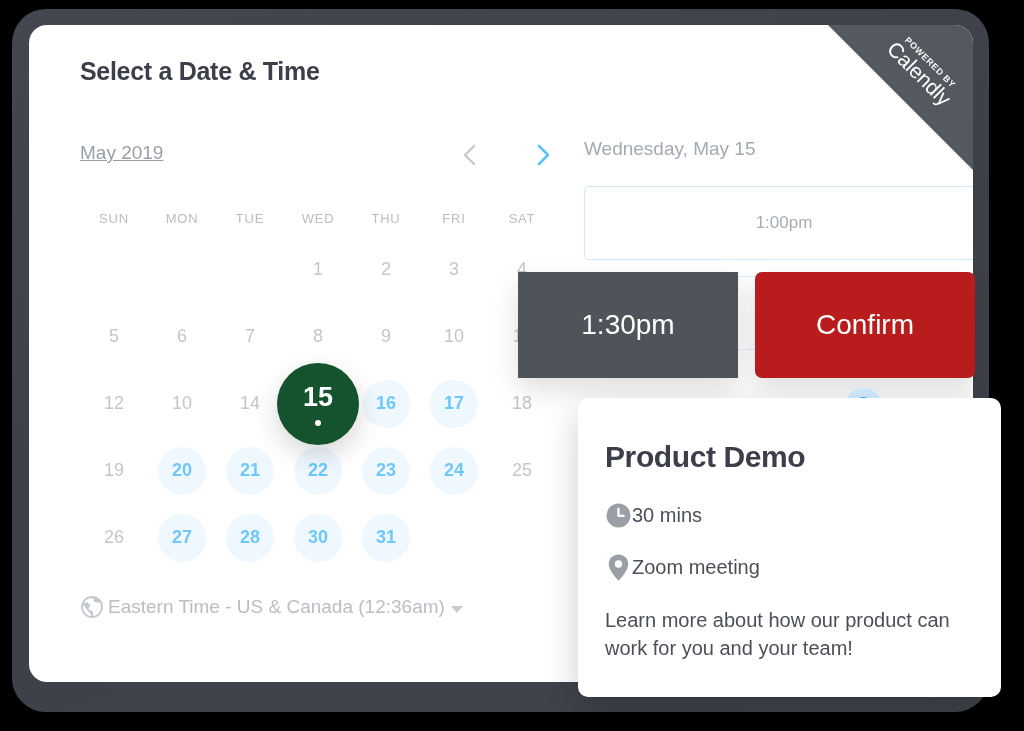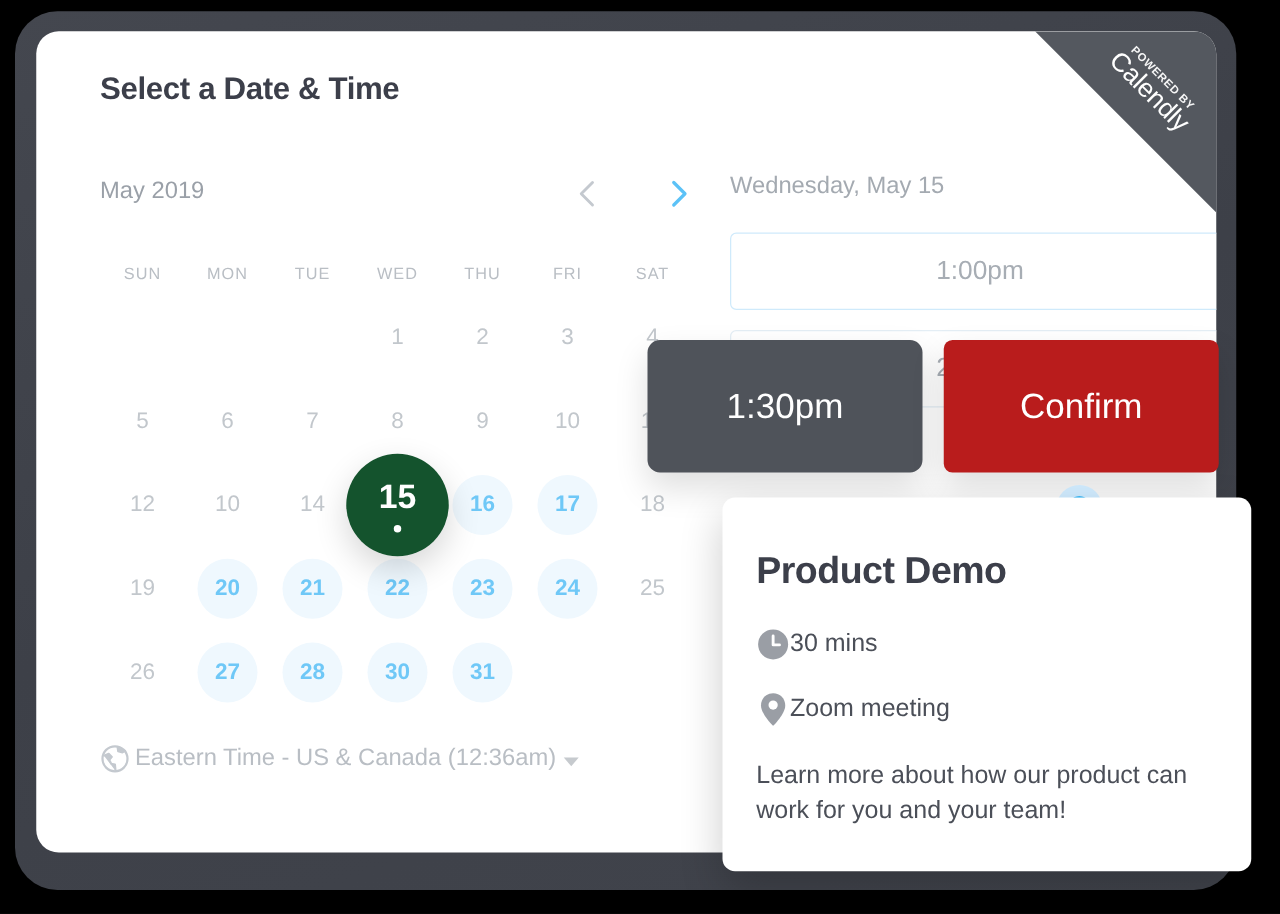--- a/index.html
+++ b/index.html
@@ -109,20 +109,21 @@
     height: 38px;
     width: 460px;
   }
   #month-label {
     position: absolute;
     left: 0;
     top: 4px;
     font-size: 19px;
     color: #9aa0a8;
     font-weight: 400;
+    text-decoration: underline;
   }
   .nav-btn {
     position: absolute;
     top: 0;
     width: 34px;
     height: 34px;
     display: flex;
     align-items: center;
     justify-content: center;
     cursor: pointer;
@@ -230,47 +231,47 @@
     left: 555px;
     top: 113px;
     width: 400px;
   }
   #day-heading {
     font-size: 19px;
     color: #a4aab1;
     margin-bottom: 26px;
   }
   .slot {
-    height: 62px;
+    height: 74px;
     border: 1px solid #cfeafb;
     border-radius: 5px;
     display: flex;
     align-items: center;
     justify-content: center;
-    font-size: 21px;
+    font-size: 17px;
     color: #a7adb4;
     background: #ffffff;
     margin-bottom: 16px;
     cursor: pointer;
   }
   .slot.ghost { border-color: #e4eef5; }
 
   
   #confirm-row {
     position: absolute;
     left: 518px;
     top: 272px;
     display: flex;
     z-index: 40;
   }
   #selected-time-btn {
     width: 220px;
     height: 106px;
     background: #4f535a;
-    border-radius: 10px;
+    border-radius: 0;
     display: flex;
     align-items: center;
     justify-content: center;
     color: #ffffff;
     font-size: 28px;
     box-shadow: 0 12px 26px rgba(0,0,0,0.13);
     cursor: pointer;
   }
   #confirm-btn {
     width: 220px;

